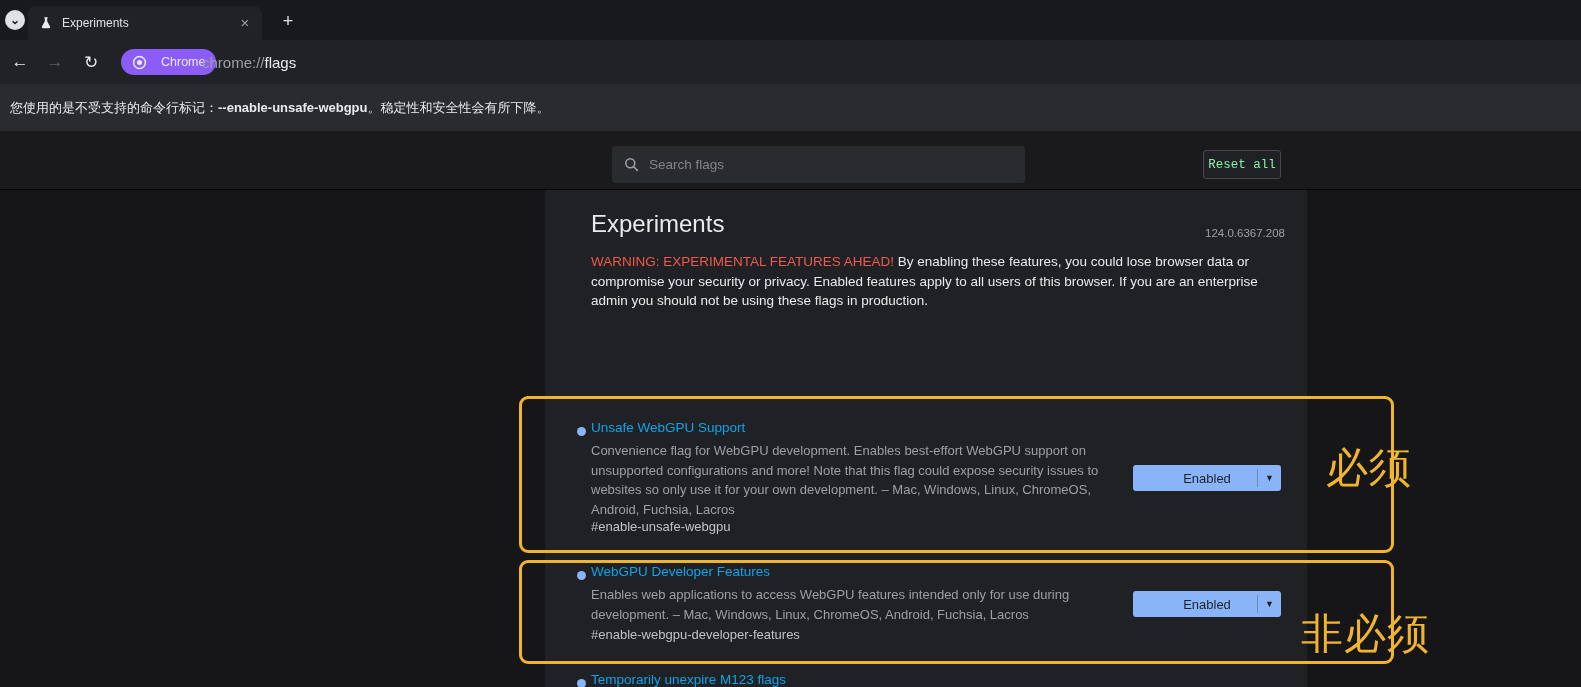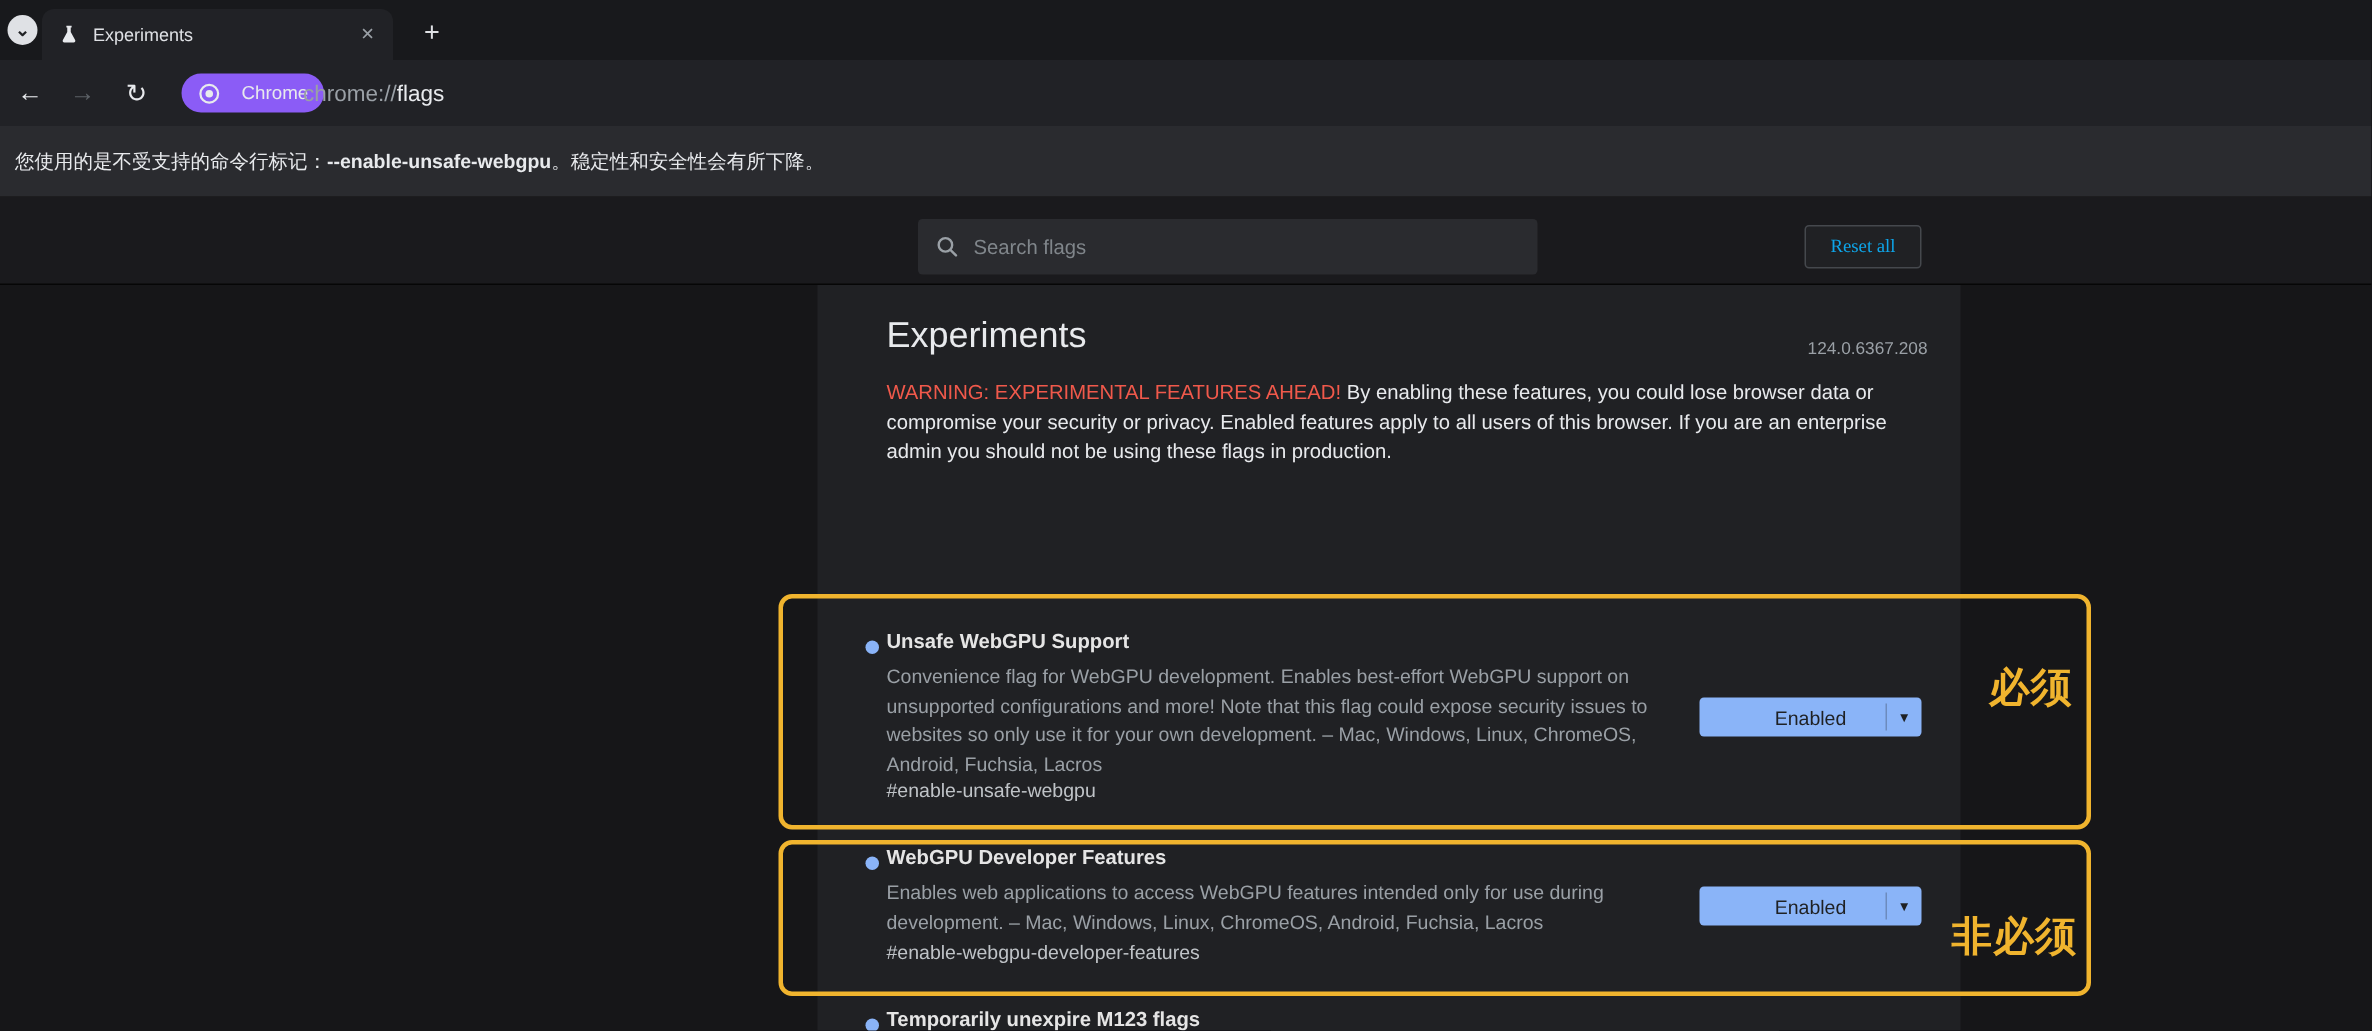--- a/index.html
+++ b/index.html
@@ -42,22 +42,22 @@
     display:flex; align-items:center; padding:0 10px; color:#e8eaed; font-size:13px; }
   .banner .flagname { font-weight:bold; }
 
   
   .searchband { position:absolute; left:0; top:131px; width:100%; height:59px; background:#1a1a1d;
     border-bottom:1px solid #060606; }
   .searchbox { position:absolute; left:612px; top:15px; width:413px; height:37px; background:#2a2b2f;
     border-radius:3px; display:flex; align-items:center; padding:0 12px; gap:10px; cursor:text; }
   .placeholder { color:#80868b; font-size:13.5px; }
   .resetall { position:absolute; left:1203px; top:19px; width:78px; height:29px; background:#202124;
-    border:1px solid #45484d; border-radius:3px; color:#0ea5e9; font-size:12.5px; cursor:pointer;
-    font-family:Liberation Serif, serif; }
+    border:1px solid #45484d; border-radius:3px; color:#86efac; font-size:12.5px; cursor:pointer;
+    font-family:Liberation Mono, monospace; }
 
   
   .page { position:absolute; left:0; top:190px; width:100%; height:497px; background:#161618; }
   .column { position:absolute; left:545px; top:0; width:762px; height:497px; background:#202124; }
 
   .page-title { position:absolute; left:46px; top:20px; font-size:24px; font-weight:400; color:#e8eaed; }
   .version { position:absolute; right:22px; top:37px; font-size:11.5px; color:#9aa0a6; }
 
   .warnp { position:absolute; left:46px; top:62px; width:700px; font-size:13.5px; line-height:19.5px; color:#e8eaed; }
   .warn-red { color:#f0594b; }
@@ -68,37 +68,37 @@
   .tabs { position:absolute; left:46px; top:185px; width:695px; height:26px; border-bottom:1px solid #4d5156; display:flex; }
   .ftab { width:50%; text-align:center; font-size:13.5px; color:#9aa0a6; line-height:26px; cursor:pointer; }
   .ftab.sel { color:#8ab4f8; }
   .tabs::after { content:""; position:absolute; left:0; bottom:-2px; width:50%; height:3px; background:#8ab4f8; }
 
   .flagrow { position:absolute; left:46px; width:692px; }
   .row1 { top:230px; height:134px; }
   .row2 { top:374px; height:100px; }
   .row3 { top:482px; height:30px; }
   .fdot { position:absolute; left:-14px; top:7px; width:9px; height:9px; border-radius:50%; background:#8ab4f8; }
-  .fname { position:absolute; left:0; top:0; font-size:13.5px; font-weight:700; color:#e5e5e5; white-space:nowrap; }
+  .fname { position:absolute; left:0; top:0; font-size:13.5px; font-weight:400; color:#0ea5e9; white-space:nowrap; }
   .fdesc { position:absolute; left:0; top:21px; width:530px; font-size:13px; line-height:19.5px; color:#9aa0a6; }
   .flink { position:absolute; left:0; font-size:13px; color:#bfc3c7; cursor:pointer; white-space:nowrap; }
   .row1 .flink { top:99px; }
   .row2 .flink { top:63px; }
   .fselect { position:absolute; left:542px; width:148px; height:26px; background:#8ab4f8; border-radius:3px;
     color:#1f2124; font-size:13px; display:flex; align-items:center; justify-content:center; cursor:pointer; }
   .row1 .fselect { top:45px; }
   .row2 .fselect { top:27px; }
   .fselect::after { content:""; position:absolute; right:23px; top:4px; bottom:4px; width:1px; background:rgba(32,33,36,.28); }
   .selarrow { position:absolute; right:7px; top:50%; transform:translateY(-50%); font-size:9px; color:#1f2124; }
 
   
   .annobox { position:absolute; border:3px solid #f0b42e; border-radius:9px; pointer-events:none; z-index:20; }
   .anno1 { left:519px; top:396px; width:875px; height:157px; }
   .anno2 { left:519px; top:560px; width:875px; height:104px; }
-  .annolabel { position:absolute; color:#f0b42e; font-weight:700; z-index:21; font-size:27px; letter-spacing:1px; }
+  .annolabel { position:absolute; color:#f0b42e; font-weight:400; z-index:21; font-size:42px; letter-spacing:1px; }
   .label1 { left:1326px; top:440px; }
   .label2 { left:1301px; top:606px; }
 </style>
 </head>
 <body>
 
 <div class="tabstrip">
   <div class="tabsearch">
     <span>⌄</span>
   </div>

